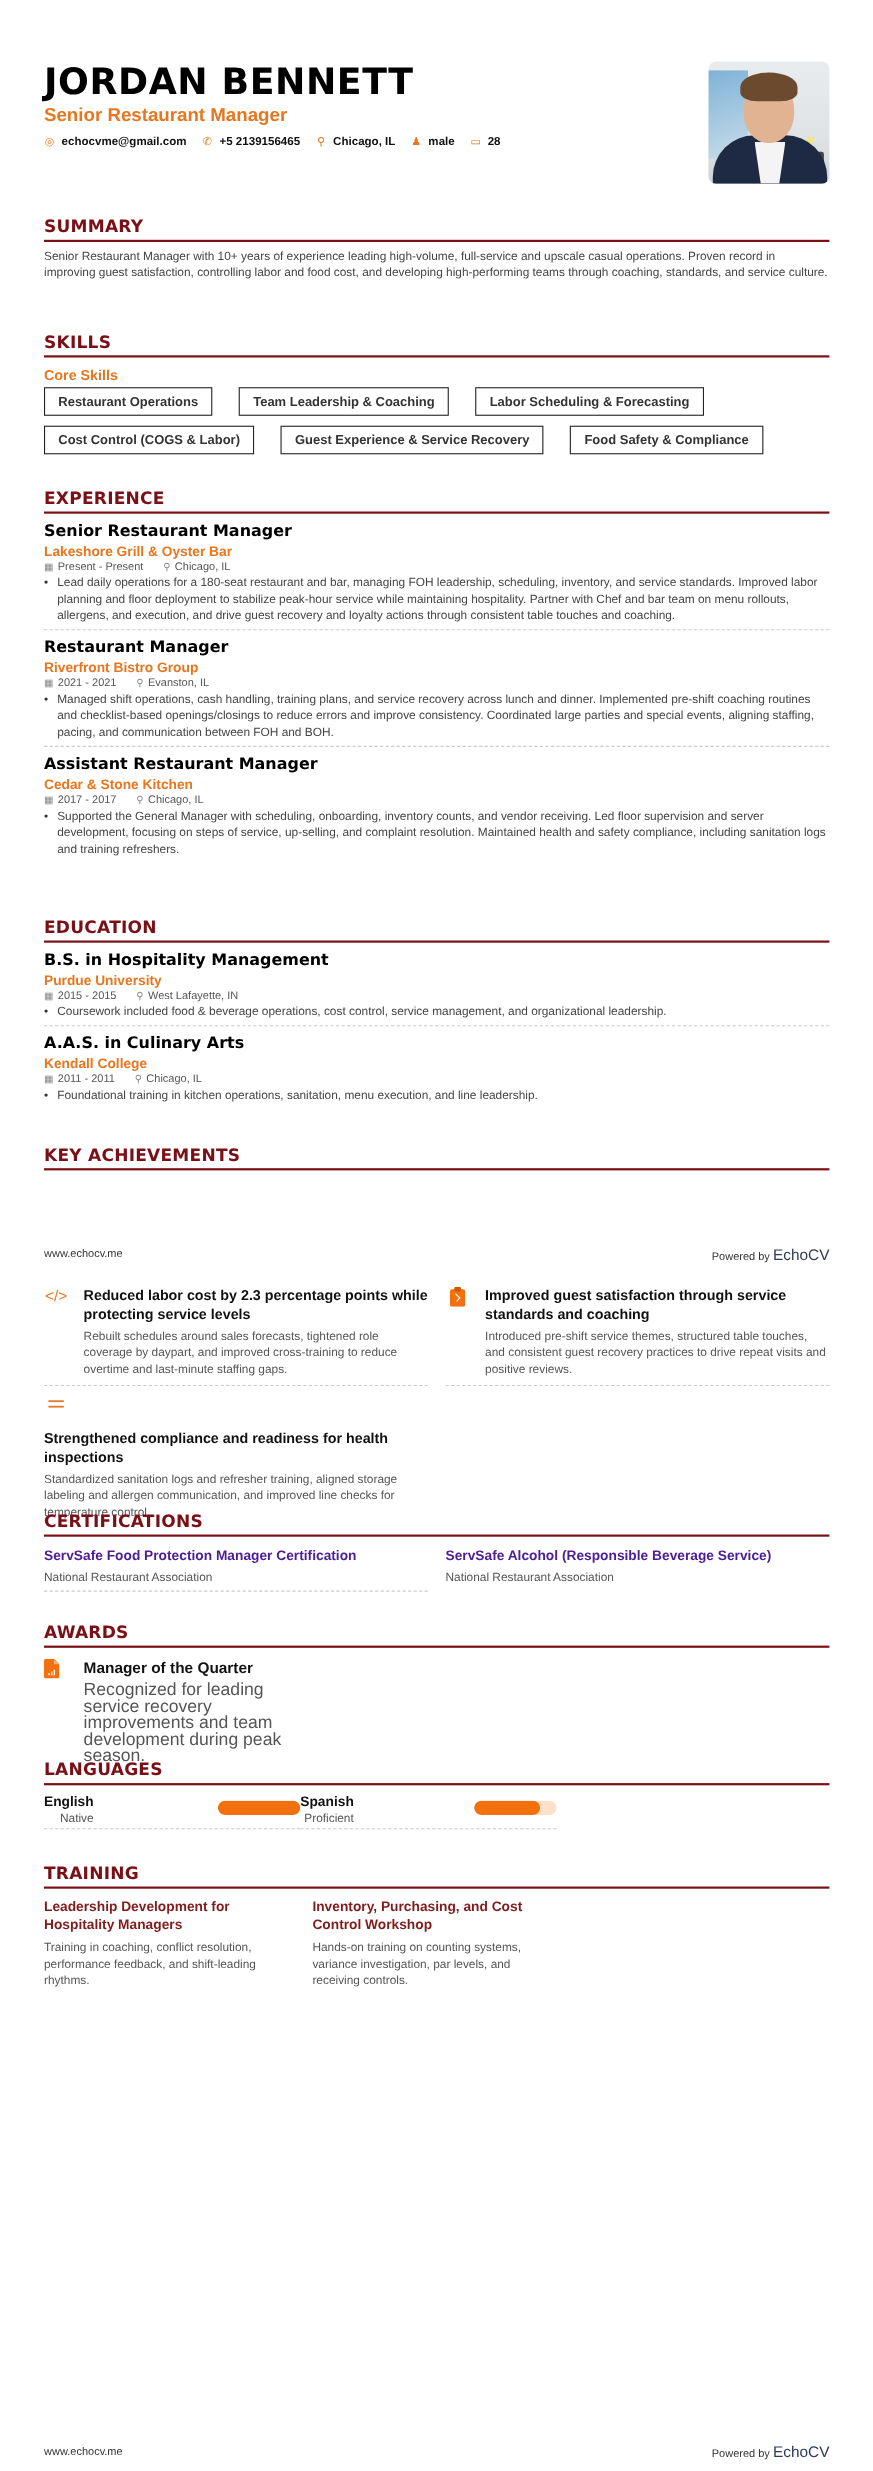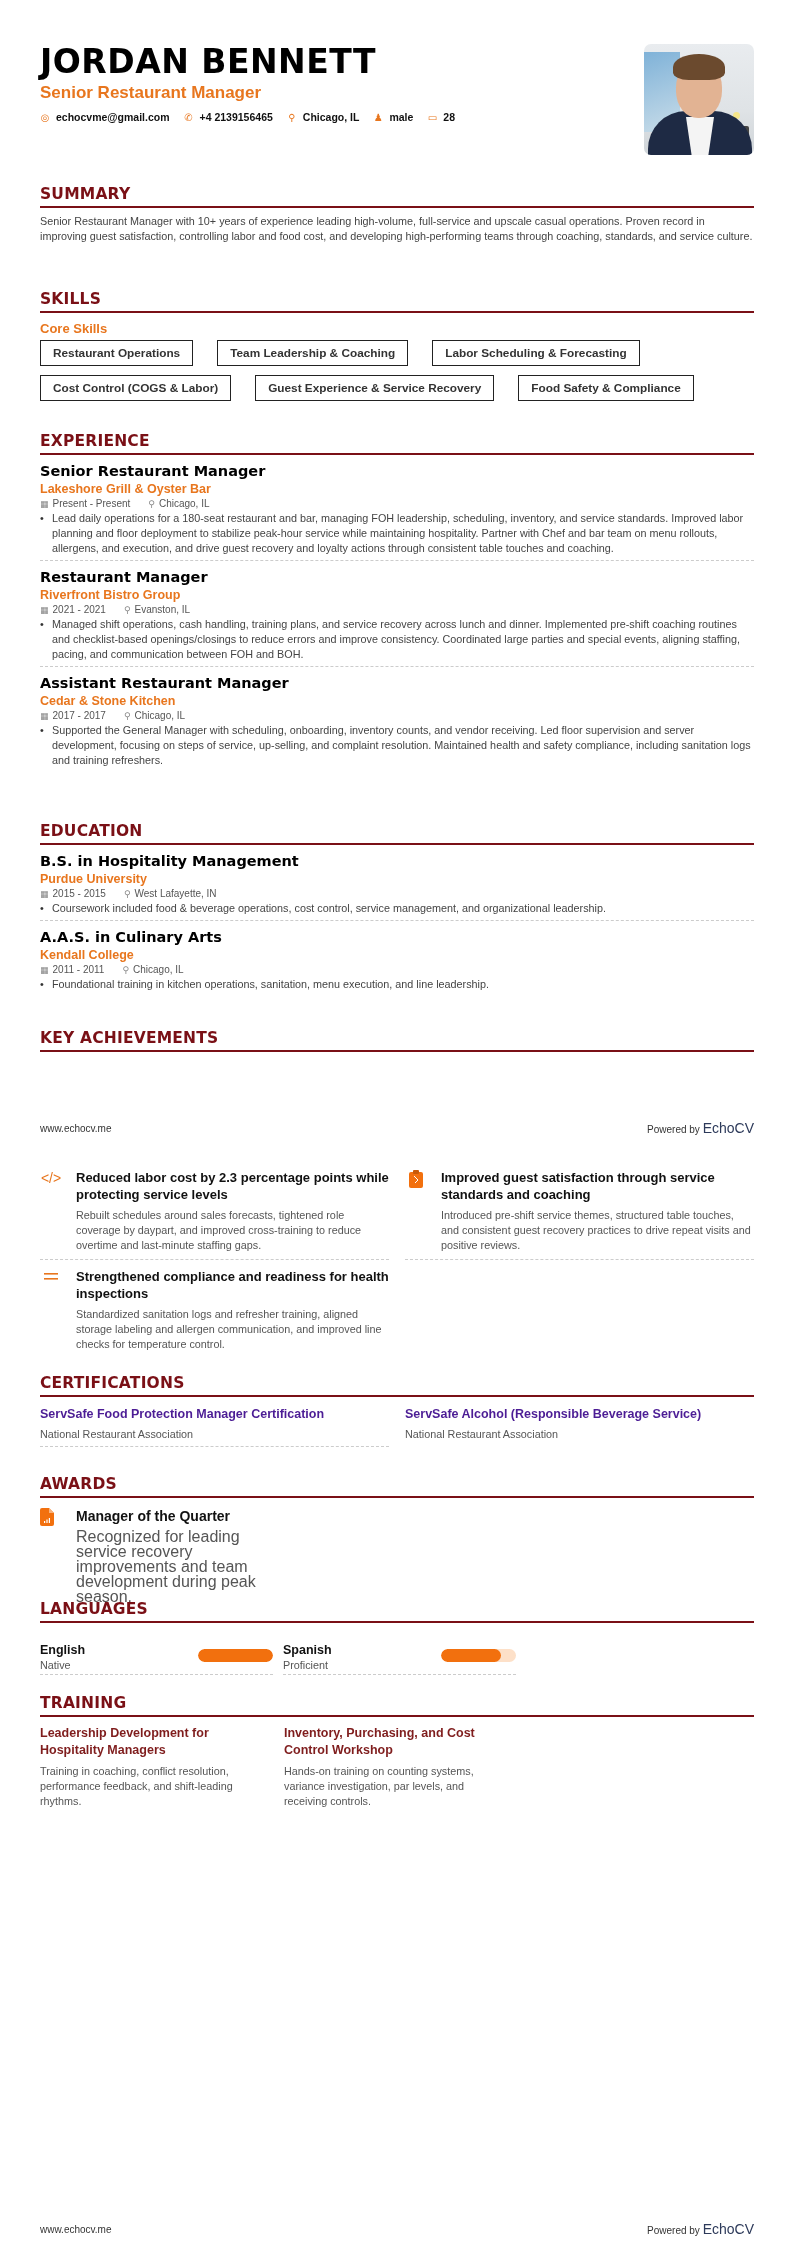--- a/index.html
+++ b/index.html
@@ -1,18 +1,18 @@
 <!DOCTYPE html>
 <html><head>
 <meta charset="utf-8">
 <style>
   * { box-sizing: border-box; margin: 0; padding: 0; }
   body { width: 794px; height: 2246px; background: #fff; font-family: "Liberation Sans", "DejaVu Sans", sans-serif; color: #333; position: relative; overflow: hidden; }
   .page { position: absolute; left: 0; width: 794px; }
-  .page1 { top: 4px; height: 1123px; padding-left: 20px; }
+  .page1 { top: 16px; height: 1123px; padding-left: 20px; }
   .page2 { top: 1123px; height: 1123px; }
 
   .header { position: absolute; left: 40px; top: 38px; width: 714px; height: 120px; }
   .name { font-family: "DejaVu Sans", sans-serif; font-weight: bold; font-size: 33px; color: #000; letter-spacing: 0.5px; line-height: 40px; }
   .role { font-family: "Liberation Sans", sans-serif; font-weight: bold; font-size: 17px; color: #e8761e; margin-top: 1px; }
   .contacts { display: flex; align-items: center; gap: 14px; margin-top: 8px; font-size: 10.5px; font-weight: bold; color: #111; }
   .contact { display: flex; align-items: center; gap: 6px; }
   .contact .ic { color: #e8761e; font-size: 10px; width: 10px; text-align: center; }
   .photo { position: absolute; right: 0; top: 2px; width: 110px; height: 111px; border-radius: 7px; overflow: hidden;
     background: linear-gradient(180deg, #e9ecef 0%, #dfe3e6 60%, #cfd4d8 100%); }
@@ -40,37 +40,37 @@
   .job-meta { display: flex; gap: 18px; font-size: 10px; color: #555; margin-top: 2px; }
   .job-meta .ic { color: #888; margin-right: 4px; font-size: 9px; }
   .bullet { display: flex; font-size: 10.8px; line-height: 15px; color: #444; margin-top: 2px; }
   .bullet .dot { width: 12px; flex-shrink: 0; color: #333; }
 
   .footer { position: absolute; left: 40px; width: 714px; display: flex; justify-content: space-between; align-items: center; font-size: 10px; color: #333; }
   .footer .brand { color: #2d3a5a; font-size: 14px; }
 
   .ach-grid { display: grid; grid-template-columns: 1fr 1fr; column-gap: 16px; }
   .ach { display: flex; gap: 14px; padding: 8px 0 6px 0; border-bottom: 1px dashed #ccc; }
-  .ach.last { border-bottom: none; }
+  .ach.last { border-bottom: none; flex-direction: column; }
   .ach .ic { width: 22px; flex-shrink: 0; color: #e8761e; font-size: 14px; text-align: center; padding-top: 1px; }
   .ach-title { font-weight: bold; font-size: 13px; color: #111; line-height: 17px; }
   .ach-desc { font-size: 10.8px; color: #555; line-height: 15px; margin-top: 5px; }
 
   .cert-grid { display: grid; grid-template-columns: 1fr 1fr; column-gap: 16px; margin-top: 6px; }
   .cert { padding: 4px 0 6px 0; }
   .cert.dashed { border-bottom: 1px dashed #ccc; }
   .cert-title { font-weight: bold; font-size: 12.5px; color: #4c1d95; }
   .cert-org { font-size: 10.8px; color: #555; margin-top: 7px; }
 
   .award { display: flex; gap: 14px; margin-top: 10px; width: 240px; }
   .award .ic { width: 22px; flex-shrink: 0; }
   .award-title { font-weight: bold; font-size: 14px; color: #111; }
   .award-desc { font-size: 16px; color: #555; line-height: 15px; margin-top: 5px; }
 
-  .lang-row { display: flex; gap: 10px; margin-top: 20px; }
+  .lang-row { display: flex; gap: 0; margin-top: 8px; text-align: right; }
   .lang { width: 233px; display: flex; justify-content: space-between; border-bottom: 1px dashed #ccc; padding-bottom: 3px; }
   .lang-name { font-weight: bold; font-size: 12.5px; color: #111; }
   .lang-level { font-size: 10.8px; color: #555; margin-top: 2px; }
   .lang-bar { width: 75px; height: 13px; border-radius: 7px; background: #fde0c8; margin-top: 6px; overflow: hidden; }
   .lang-fill { height: 100%; background: #f2700e; border-radius: 7px; }
 
   .train-grid { display: flex; gap: 24px; margin-top: 8px; }
   .train { width: 220px; }
   .train-title { font-weight: bold; font-size: 12.5px; color: #7f1d1d; line-height: 17px; }
   .train-desc { font-size: 10.8px; color: #555; line-height: 15px; margin-top: 5px; }
@@ -83,21 +83,21 @@
   <div class="header">
     <div class="name">JORDAN BENNETT</div>
     <div class="role">Senior Restaurant Manager</div>
     <div class="contacts">
       <div class="contact">
         <span class="ic">◎</span>
         <span>echocvme@gmail.com</span>
       </div>
       <div class="contact">
         <span class="ic">✆</span>
-        <span>+4 2139156465</span>
+        <span>+5 2139156465</span>
       </div>
       <div class="contact">
         <span class="ic">⚲</span>
         <span>Chicago, IL</span>
       </div>
       <div class="contact">
         <span class="ic">♟</span>
         <span>male</span>
       </div>
       <div class="contact">

